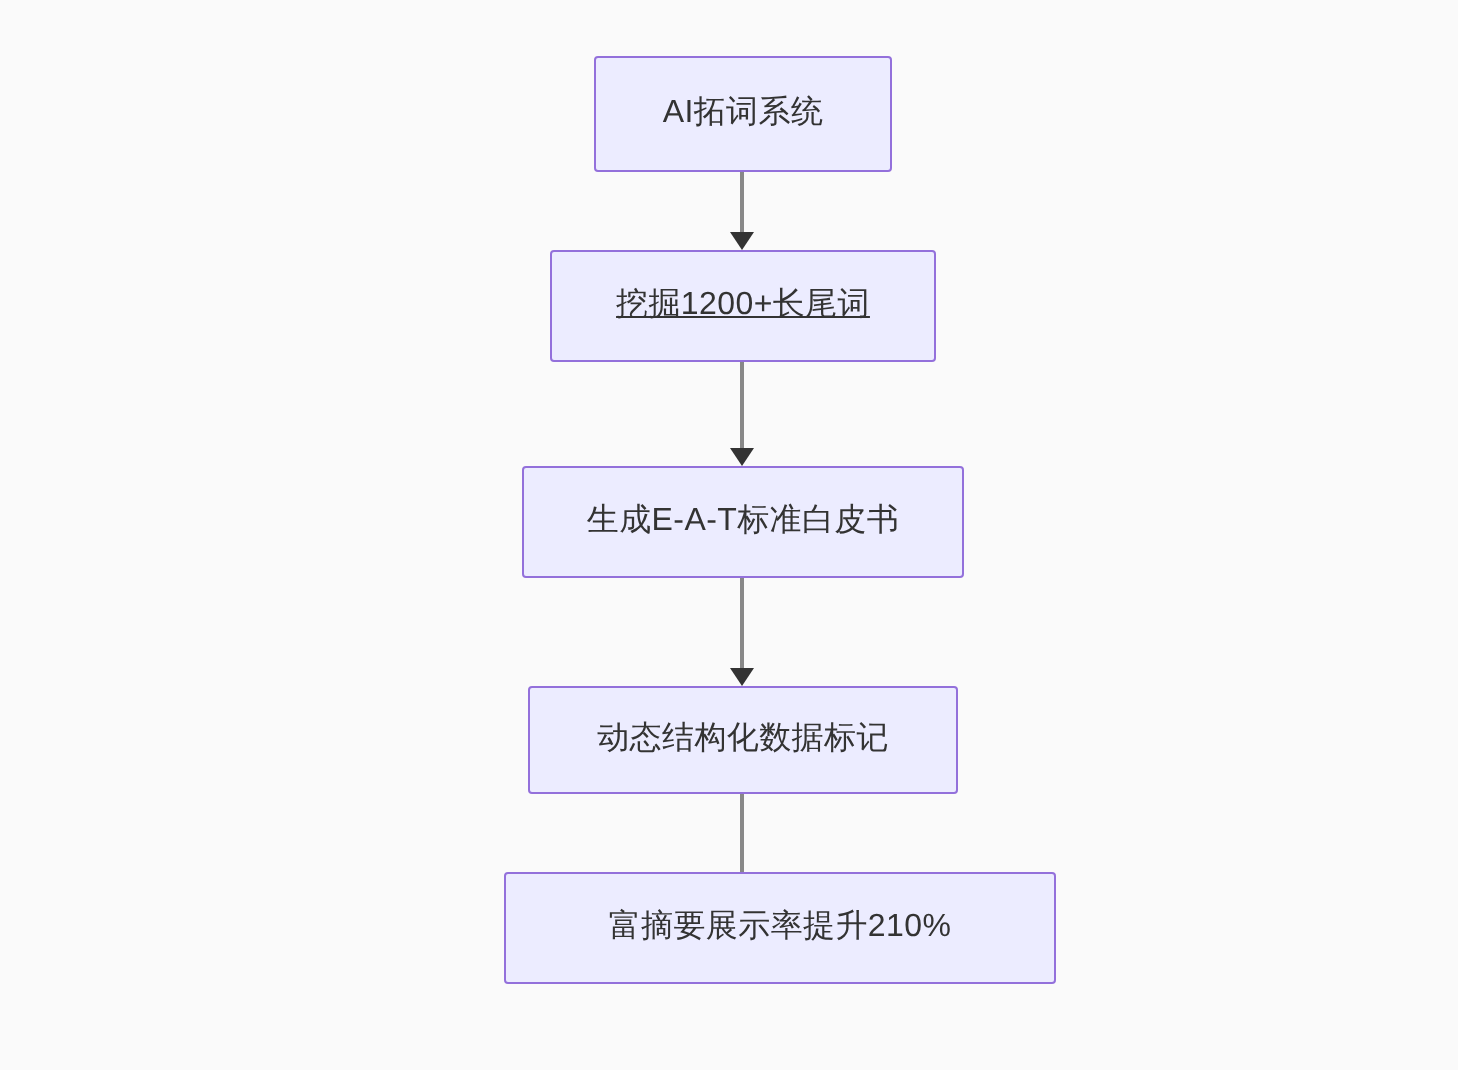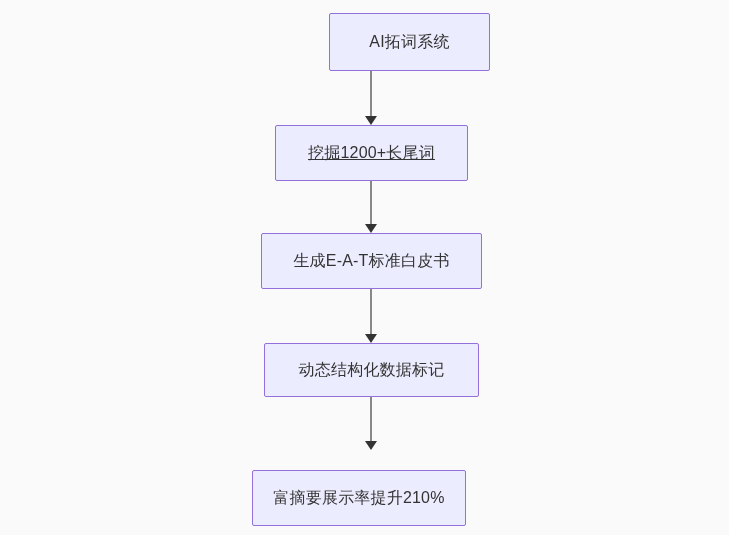--- a/index.html
+++ b/index.html
@@ -76,29 +76,29 @@
   </div>
   <div class="edge" id="edge-slot-2" style="left: 371px; top: 289px;">
     <div class="edge-line" style="height: 46px;"></div>
     <div class="edge-arrow" style="top: 45px;"></div>
   </div>
   <div class="edge" id="edge-slot-3" style="left: 371px; top: 397px;">
     <div class="edge-line" style="height: 45px;"></div>
     <div class="edge-arrow" style="top: 44px;"></div>
   </div>
 
-  <div class="node" id="node-slot-0" style="left: 297px; top: 13px; width: 161px; height: 58px; margin-left: 32px;">
+  <div class="node" id="node-slot-0" style="left: 297px; top: 28px; width: 149px; height: 58px;">
     <span class="node-label">AI拓词系统</span>
   </div>
   <div class="node" id="node-slot-1" style="left: 275px; top: 125px; width: 193px; height: 56px; text-decoration: underline;">
     <span class="node-label">挖掘1200+长尾词</span>
   </div>
   <div class="node" id="node-slot-3" style="left: 264px; top: 343px; width: 215px; height: 54px;">
     <span class="node-label">动态结构化数据标记</span>
   </div>
   <div class="node" id="node-slot-2" style="left: 261px; top: 233px; width: 221px; height: 56px;">
     <span class="node-label">生成E-A-T标准白皮书</span>
   </div>
-  <div class="node" id="node-slot-4" style="left: 252px; top: 470px; width: 214px; height: 56px;">
+  <div class="node" id="node-slot-4" style="left: 252px; top: 436px; width: 276px; height: 56px;">
     <span class="node-label">富摘要展示率提升210%</span>
   </div>
 
 </div>
 
 </body></html>

